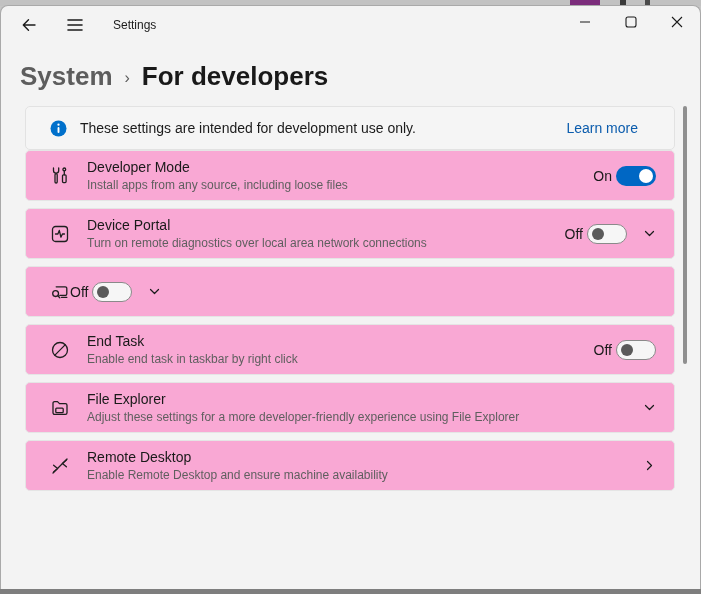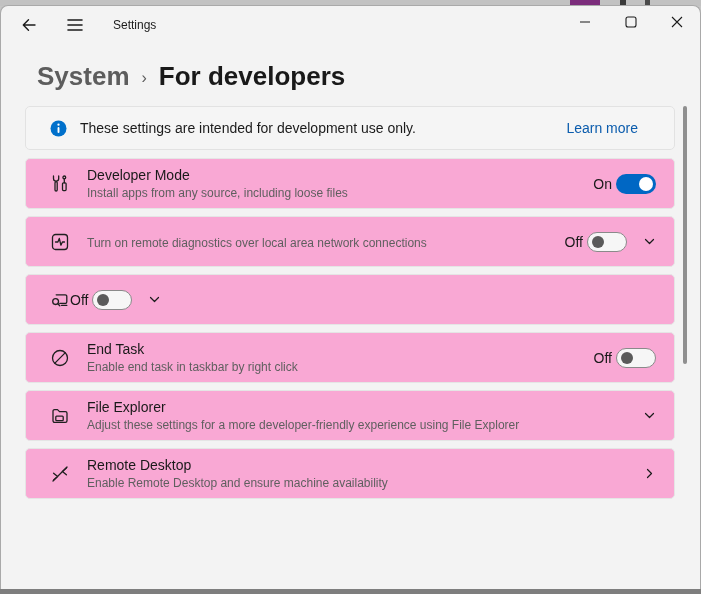--- a/index.html
+++ b/index.html
@@ -17,29 +17,29 @@
   .tb-btn { width:40px; height:36px; display:flex; align-items:center; justify-content:center;
     background:none; border:none; cursor:pointer; color:#1b1b1b; }
   .back-btn { margin-left:8px; }
   .menu-btn { margin-left:6px; }
   .tb-title { font-size:12px; color:#1b1b1b; margin-left:18px; }
   .caption-controls { position:absolute; right:0; top:0; display:flex; }
   .cap-btn { width:46px; height:32px; display:flex; align-items:center; justify-content:center;
     background:none; border:none; cursor:pointer; color:#1b1b1b; }
 
   
-  .header { padding:8px 0 0 36px; height:56px; display:flex; align-items:center; }
+  .header { padding:8px 0 0 19px; height:56px; display:flex; align-items:center; }
   .crumb-parent { font-size:26px; font-weight:600; color:#5d5d5d; cursor:pointer; }
   .crumb-sep { font-size:16px; color:#5d5d5d; margin:0 12px; padding-top:4px; }
   .crumb-current { font-size:26px; font-weight:700; color:#191919; }
 
   
   .content { padding:6px 25px 0 24px; }
   .info-banner { height:44px; background:#f5f5f5; border:1px solid #e2e2e2; border-radius:5px;
-    display:flex; align-items:center; padding:0 36px 0 24px; margin-bottom:8px; }
+    display:flex; align-items:center; padding:0 36px 0 24px; }
   .info-banner .txt { font-size:14px; color:#1b1b1b; margin-left:13px; flex:1; }
   .learn-more { font-size:14px; color:#0b5cad; text-decoration:none; cursor:pointer; }
 
   .card { height:51px; background:#f9a8d4; border:1px solid #e5e5e5; border-radius:5px;
     display:flex; align-items:center; padding:0 18px 0 24px; margin-bottom:7px; }
   .card .glyph { width:20px; height:20px; flex-shrink:0; color:#1f1f1f; }
   .card .texts { margin-left:17px; flex:1; min-width:0; }
   .card .title { font-size:14px; color:#1a1a1a; }
   .card .subtitle { font-size:12px; color:#5f5f5f; margin-top:3px; }
   .card .right { display:flex; align-items:center; }
@@ -157,20 +157,21 @@
     </div>
 
     <div class="card">
       <span class="glyph">
         <svg width="20" height="20" viewBox="0 0 20 20" fill="none" stroke="currentColor" stroke-width="1.3" stroke-linecap="round" stroke-linejoin="round">
           <rect x="2.5" y="2.5" width="15" height="15" rx="3"></rect>
           <path d="M5.5 10 h2.4 l1.4 -3.6 1.6 6.8 1.5 -3.2 h2.1"></path>
         </svg>
       </span>
       <span class="texts">
+        <div class="title">Device Portal</div>
         <div class="subtitle">Turn on remote diagnostics over local area network connections</div>
       </span>
       <span class="right">
         <span class="state-label">Off</span>
         <span class="toggle off">
             <span class="knob"></span>
           </span>
         <span class="chev">
           <svg width="13" height="13" viewBox="0 0 13 13" fill="none" stroke="currentColor" stroke-width="1.2" stroke-linecap="round" stroke-linejoin="round">
               <path d="M2.5 4.5 l4 4 4 -4"></path>

